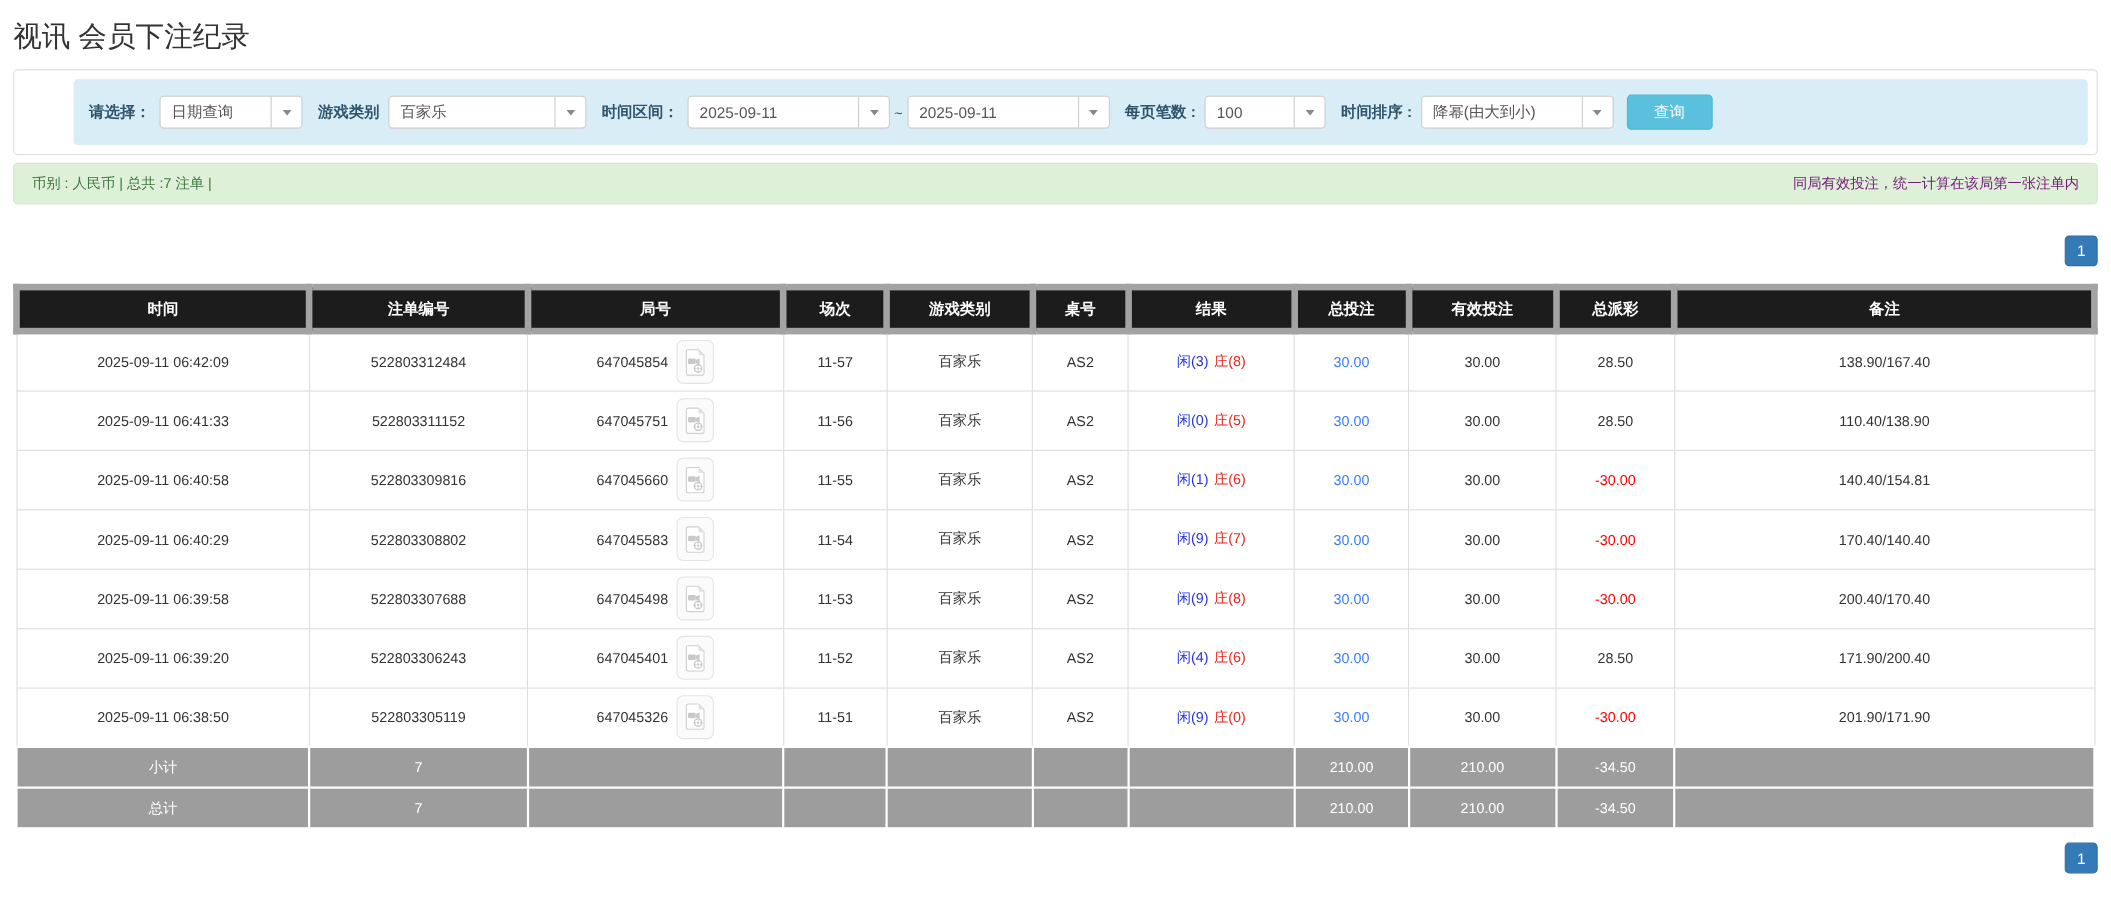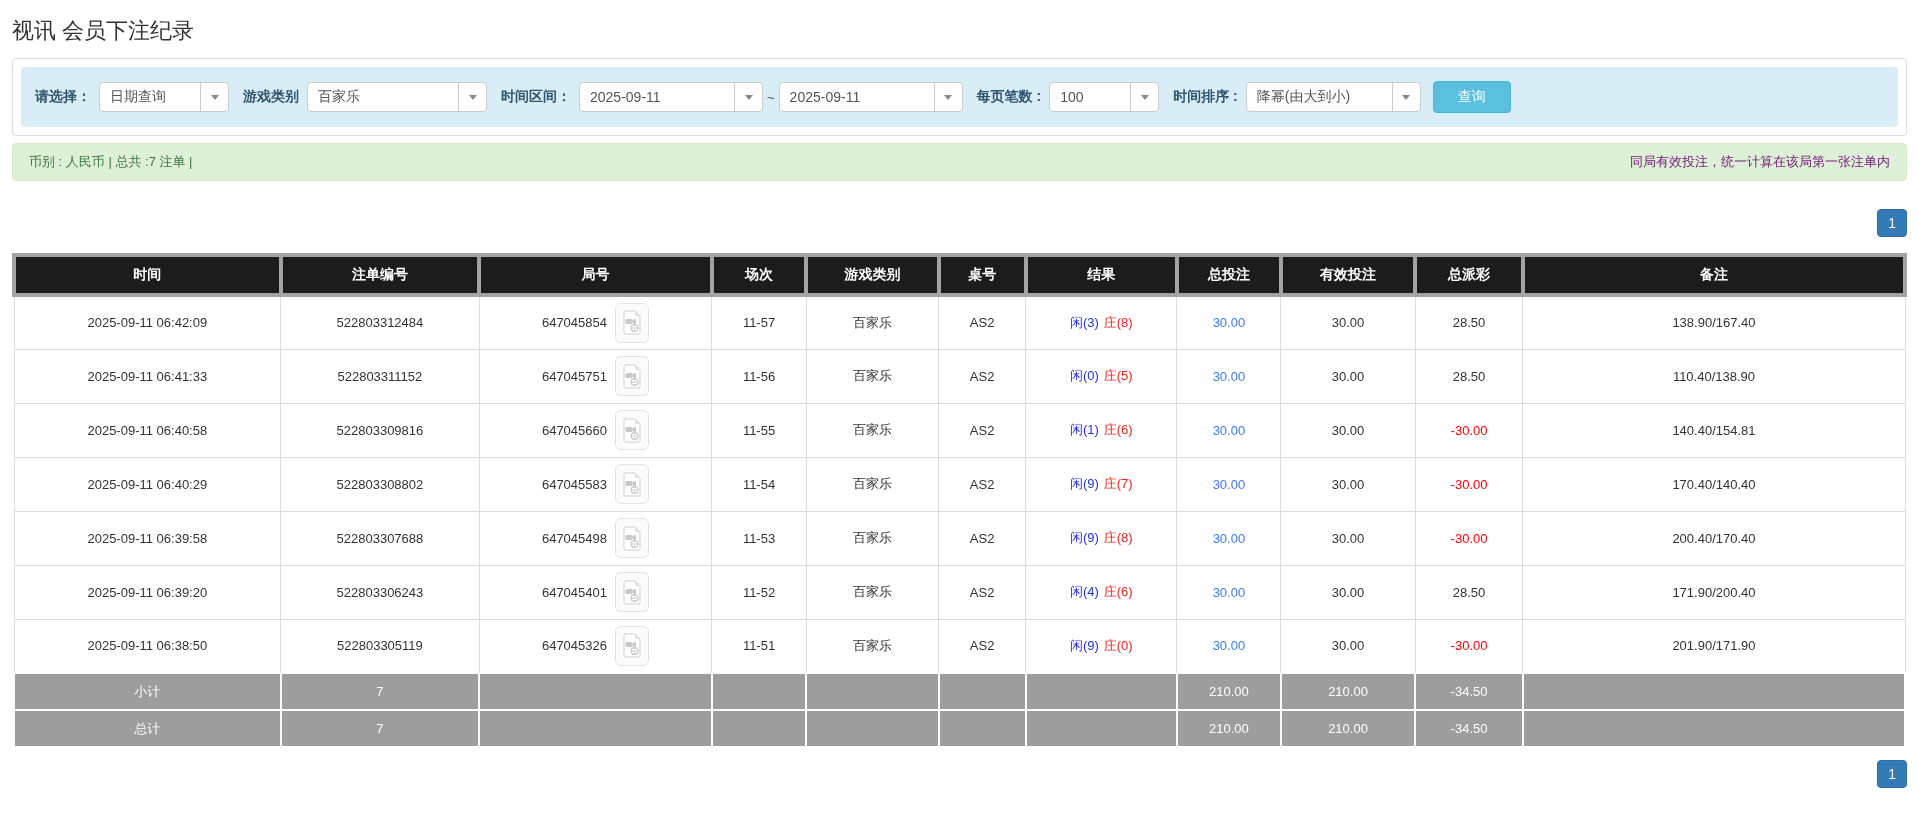--- a/index.html
+++ b/index.html
@@ -4,25 +4,25 @@
 <style>
   * { box-sizing: border-box; margin: 0; padding: 0; }
   html,body { background:#fff; }
   body {
     font-family: "Liberation Sans", "DejaVu Sans", sans-serif;
     width: 1919px; height: 820px; overflow: hidden; color:#333;
   }
   .content { padding: 0 12px; }
 
   
-  .page-title { font-size: 22px; font-weight: 400; color:#333; padding: 16px 0 12px 0; }
+  .page-title { font-size: 26px; font-weight: 400; color:#333; padding: 16px 0 12px 0; }
 
   
   .filter-panel { border:1px solid #ddd; border-radius:4px; background:#fff; padding:8px; }
-  .filter-bar { background:#d9edf7; border-radius:4px; padding:14px 12px; display:flex; align-items:center; }
+  .filter-bar { background:#d9edf7; border-radius:4px; padding:14px 12px; display:flex; align-items:center;margin-left:46px; }
   .flt-label { font-size:14px; font-weight:bold; color:#2f556e; white-space:nowrap; margin:0 8px 0 14px; }
   .flt-label.first { margin-left:2px; }
   .sel { display:inline-flex; align-items:center; background:#fff; border:1px solid #ccc; border-radius:4px; height:30px; cursor:pointer; }
   .sel-value { font-size:14px; color:#555; padding:0 10px; flex:1; white-space:nowrap; overflow:hidden; }
   .sel-caret { width:28px; height:100%; display:flex; align-items:center; justify-content:center; border-left:1px solid #ccc; }
   .caret-tri { width:0; height:0; border-left:4px solid transparent; border-right:4px solid transparent; border-top:5px solid #888; }
   .w-130 { width:130px;align-items:center; } .w-180 { width:180px; } .w-160 { width:184px; } .w-110 { width:110px; } .w-175 { width:175px; }
   .tilde { font-size:13px; color:#2f556e; margin:0 4px; }
   .search-btn { margin-left:12px; background:#5bc0de; border:1px solid #46b8da; color:#fff; font-size:14px; border-radius:4px; padding:6px 24px; cursor:pointer; }
 
@@ -34,21 +34,21 @@
 
   
   .pager { text-align:right; }
   .pager-top { margin:28px 0 16px 0; }
   .pager-bottom { margin:12px 0 0 0; }
   .page-btn { display:inline-block; min-width:27px; background:#337ab7; border:1px solid #2e6da4; color:#fff;
     font-size:14px; text-align:center; padding:5px 10px; border-radius:4px; cursor:pointer; }
 
   
   table { width:100%; border-collapse:collapse; table-layout:fixed; }
-  th { background:#1c1c1c; color:#fff; font-size:14px; font-weight:bold; height:40px; text-align:center; border:4px solid #a3a3a3; }
+  th { background:#1c1c1c; color:#fff; font-size:14px; font-weight:bold; height:40px; text-align:center; border:6px solid #a3a3a3; }
   td { background:#fff; border:1px solid #ddd; height:54px; text-align:center; font-size:13px; color:#333; vertical-align:middle; }
   tr.summary-row td { background:#9d9d9d; color:#fff; border:2px solid #fff; height:37px; font-size:13px; }
   .amt-link { color:#3b7cf5; text-decoration:none; cursor:pointer; }
   .res-player { color:#2233dd; }
   .res-banker { color:#ea241d; margin-left:5px; }
   .neg { color:#ff0000; }
   .round-wrap { display:inline-flex; align-items:center; }
   .video-btn { display:inline-flex; align-items:center; justify-content:center; width:34px; height:40px;
     border:1px solid #e4e4e4; background:#fbfbfb; border-radius:6px; margin-left:8px; cursor:pointer; }
 </style>

